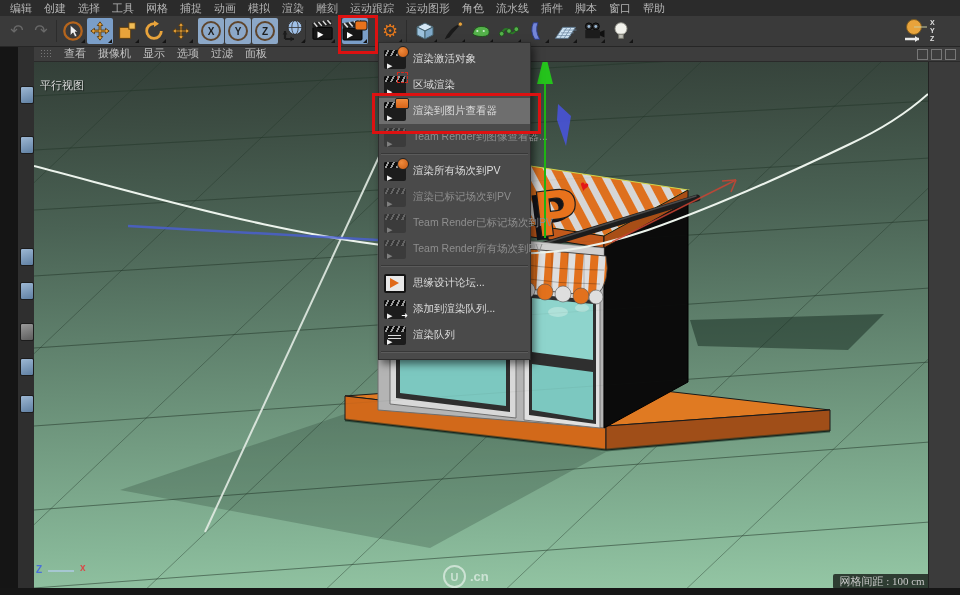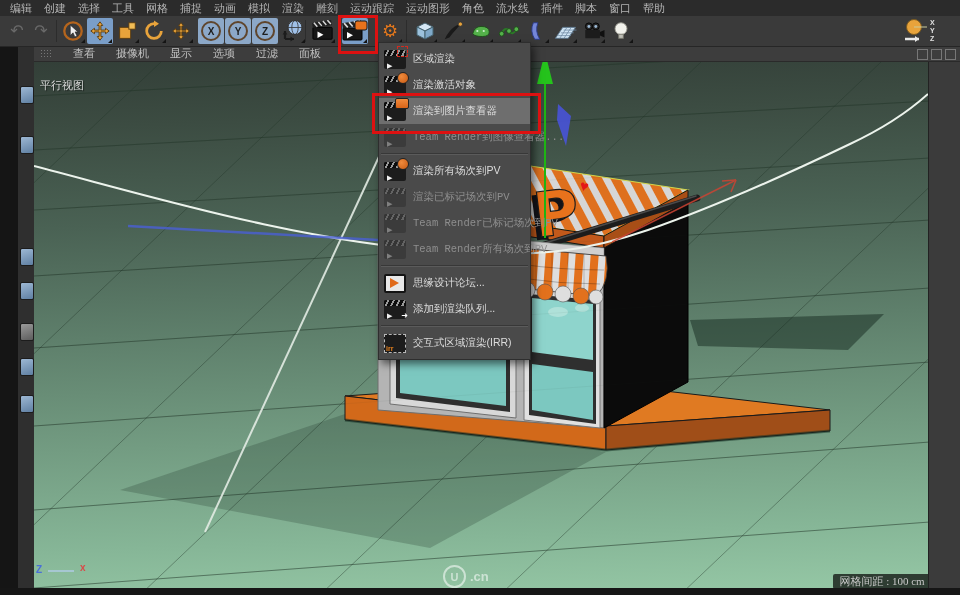--- a/index.html
+++ b/index.html
@@ -29,21 +29,21 @@
   .gear-glyph{font-size:18px;color:#e07820;line-height:1;text-shadow:0 0 1px #222;}
   
   .left-strip{position:absolute;left:0;top:46px;width:18px;height:549px;background:#151515;}
   .tool-col{position:absolute;left:18px;top:46px;width:16px;height:542px;background:#2f2f2f;
             border-right:1px solid #222;}
   .mico{position:absolute;left:2px;width:12px;height:16px;border-radius:2px;border:1px solid #1c1c1c;}
   .mico.blue{background:linear-gradient(160deg,#9db8d4,#5f7fa2);}
   .mico.gray{background:linear-gradient(160deg,#9a9a9a,#5d5d5d);}
   
   .vpbar{position:absolute;left:34px;top:46px;width:926px;height:16px;background:#3d3d3d;
-         display:flex;align-items:center;gap:21px;padding-left:6px;box-sizing:border-box;
+         display:flex;align-items:center;gap:12px;padding-left:6px;box-sizing:border-box;
          font-size:11px;color:#c0c0c0;z-index:4;border-bottom:1px solid #2a2a2a;}
   .grip{width:12px;height:9px;background:radial-gradient(#777 35%,transparent 40%);
         background-size:3px 3px;}
   .vpbar-right{position:absolute;right:4px;top:3px;display:flex;gap:3px;}
   .vpbar-right i{width:9px;height:9px;border:1px solid #777;display:block;}
   
   .viewport{position:absolute;left:34px;top:62px;width:894px;height:526px;
     background:linear-gradient(178deg,#333f38 0%,#3c4c42 12%,#4a6254 30%,#5e7f6b 50%,
                #739c82 70%,#86b697 88%,#95c7a5 100%);}
   .scene{position:absolute;left:0;top:0;}
@@ -64,21 +64,21 @@
   .right-strip{position:absolute;left:928px;top:62px;width:32px;height:526px;background:#3b3b3b;
                border-left:1px solid #222;}
   .bottom-strip{position:absolute;left:0;top:588px;width:960px;height:7px;background:#161616;}
   
   .dropdown{position:absolute;left:378px;top:42px;width:153px;background:#4a4a4a;
             border:1px solid #2e2e2e;box-shadow:3px 4px 8px rgba(0,0,0,.55);z-index:20;
             padding:3px 0;box-sizing:border-box;}
   .mrow{height:26px;display:flex;align-items:center;gap:7px;padding-left:5px;cursor:default;}
   .mrow .ml{font-size:10.5px;color:#dcdcdc;white-space:nowrap;}
   .mrow.hl{background:#6e6e6e;}
-  .mrow.dis .ml{color:#8e8e8e;font-family:Liberation Mono, monospace;}
+  .mrow.dis .ml{color:#8e8e8e;}
   .mrow.dis .mi{opacity:.32;}
   .msep{height:8px;position:relative;}
   .msep::after{content:'';position:absolute;left:2px;right:2px;top:3px;
                border-top:1px solid #383838;border-bottom:1px solid #5b5b5b;}
   .mi{position:relative;width:22px;height:19px;flex:0 0 22px;}
   .clap{background:#1c1c1c;border-radius:2px;}
   .clap::before{content:'';position:absolute;left:0;top:0;right:0;height:6px;
       background:repeating-linear-gradient(115deg,#0c0c0c 0 3px,#999 3px 5px);border-radius:2px 2px 0 0;}
   .clap::after{content:'▶';position:absolute;left:3px;bottom:0;font-size:7px;color:#f0f0f0;line-height:1;}
   .acc{position:absolute;display:block;}
@@ -431,29 +431,29 @@
       <span class="x">x</span>
     </div>
   </div>
 
   <div class="right-strip"></div>
   <div class="bottom-strip"></div>
 
   <div class="dropdown">
     <div class="mrow">
       <span class="mi clap">
-          <i class="acc region"></i>
-        </span>
-      <span class="ml">区域渲染</span>
+          <i class="acc ball"></i>
+        </span>
+      <span class="ml">渲染激活对象</span>
     </div>
     <div class="mrow">
       <span class="mi clap">
-          <i class="acc ball"></i>
-        </span>
-      <span class="ml">渲染激活对象</span>
+          <i class="acc region"></i>
+        </span>
+      <span class="ml">区域渲染</span>
     </div>
     <div class="mrow hl">
       <span class="mi clap">
           <i class="acc pic"></i>
         </span>
       <span class="ml">渲染到图片查看器</span>
     </div>
     <div class="mrow dis">
       <span class="mi clap"></span>
       <span class="ml">Team Render到图像查看器...</span>
@@ -483,25 +483,25 @@
           <i class="tri"></i>
         </span>
       <span class="ml">思缘设计论坛...</span>
     </div>
     <div class="mrow">
       <span class="mi clap">
           <i class="acc arrow">➜</i>
         </span>
       <span class="ml">添加到渲染队列...</span>
     </div>
+    <div class="mrow">
+      <span class="mi clap">
+          <i class="acc lines"></i>
+        </span>
+      <span class="ml">渲染队列</span>
+    </div>
     <div class="msep"></div>
-    <div class="mrow">
-      <span class="mi irr">
-          <i class="irr-t">irr</i>
-        </span>
-      <span class="ml">交互式区域渲染(IRR)</span>
-    </div>
   </div>
 
   <div class="redbox rb-tool"></div>
   <div class="redbox rb-menu"></div>
 
 </div>
 
 </body></html>

